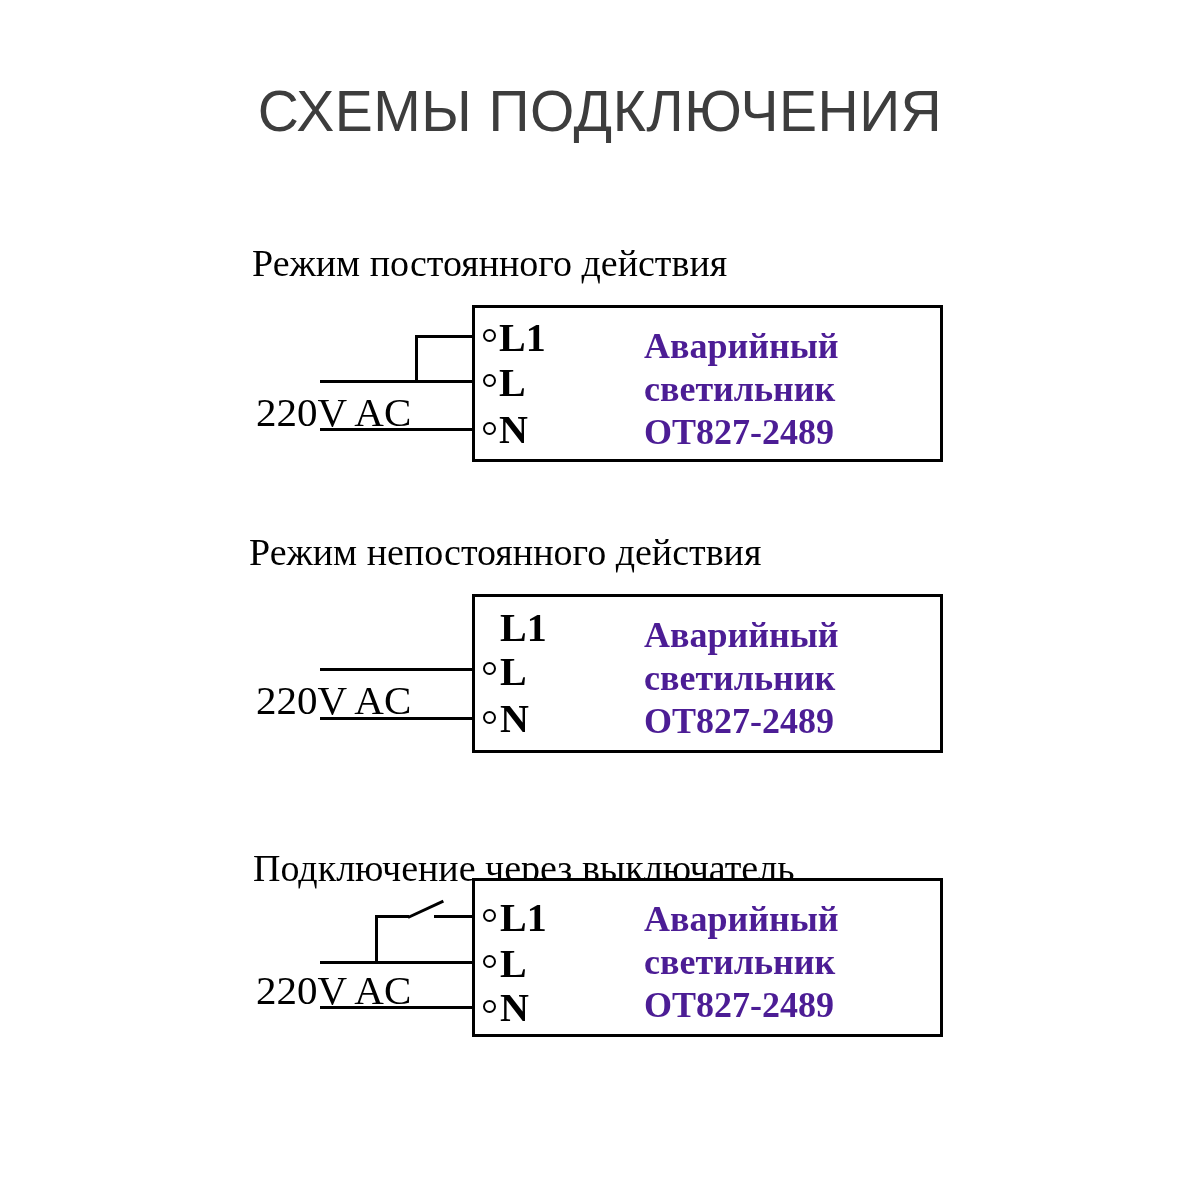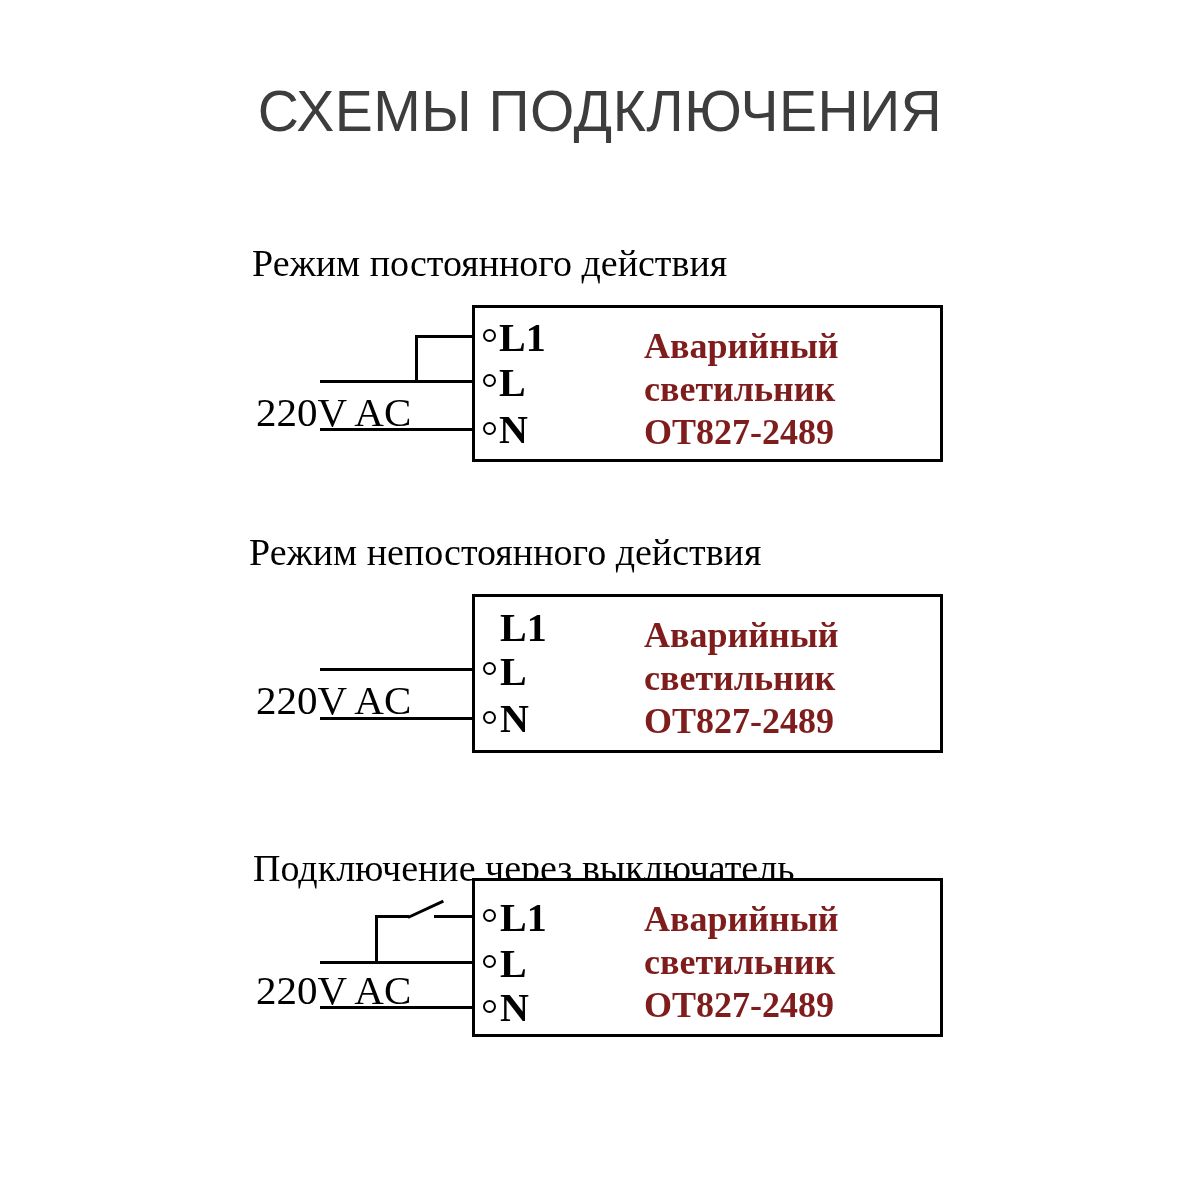--- a/index.html
+++ b/index.html
@@ -78,21 +78,21 @@
     background: #ffffff;
     box-sizing: border-box;
   }
 
   
   .device-text {
     position: absolute;
     font-family: "Liberation Serif", "DejaVu Serif", serif;
     font-weight: bold;
     font-size: 36px;
-    color: #7f1d1d;
+    color: #4c1d95;
     white-space: nowrap;
     line-height: 1;
   }
 
   
   .wire-h {
     position: absolute;
     height: 0;
     border-top: 3px solid #000000;
   }

